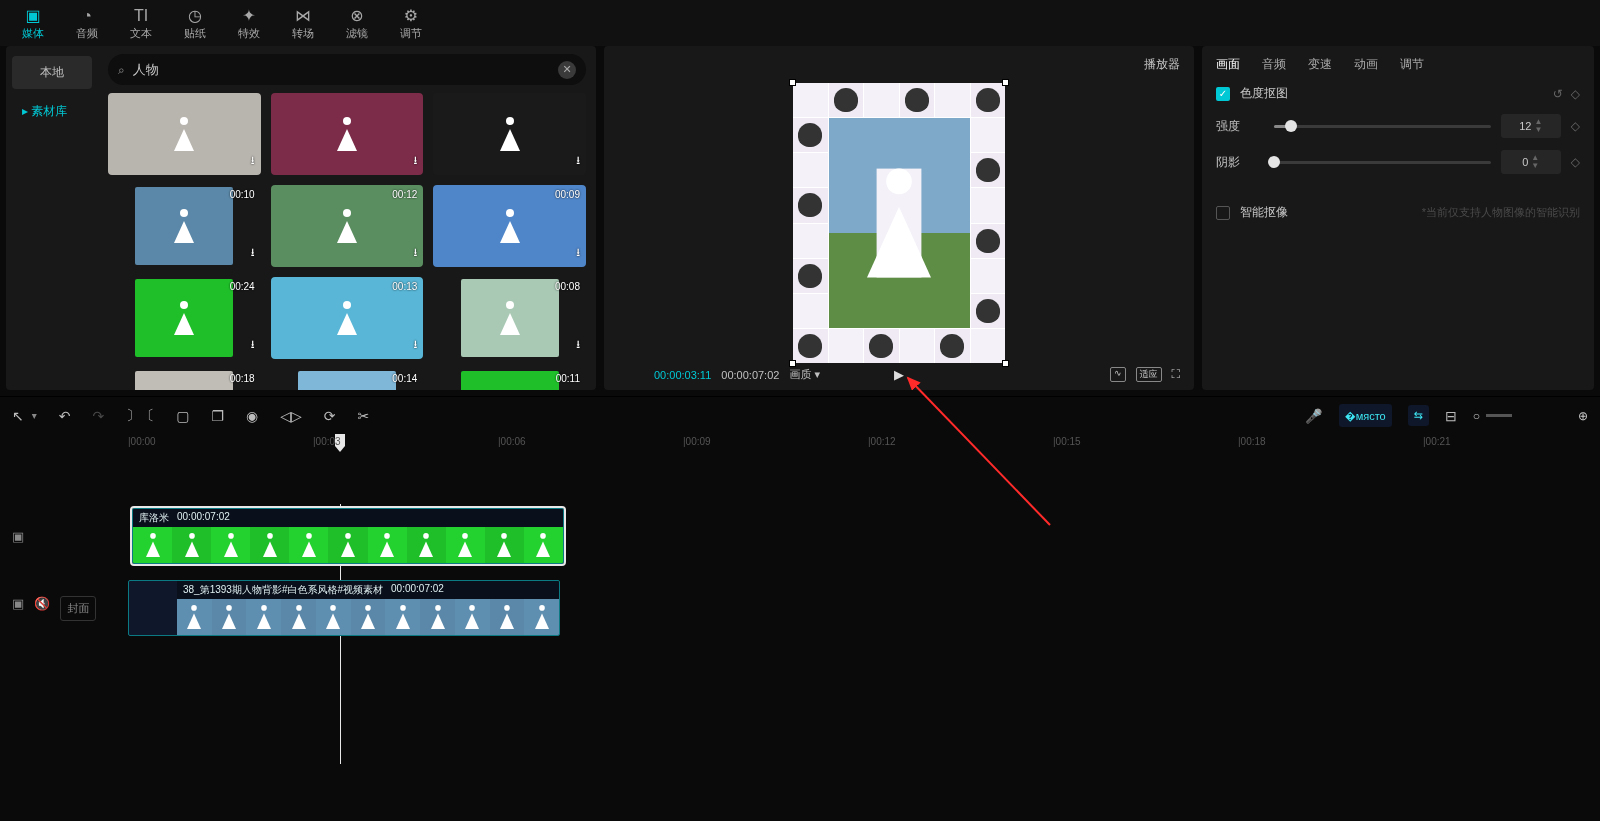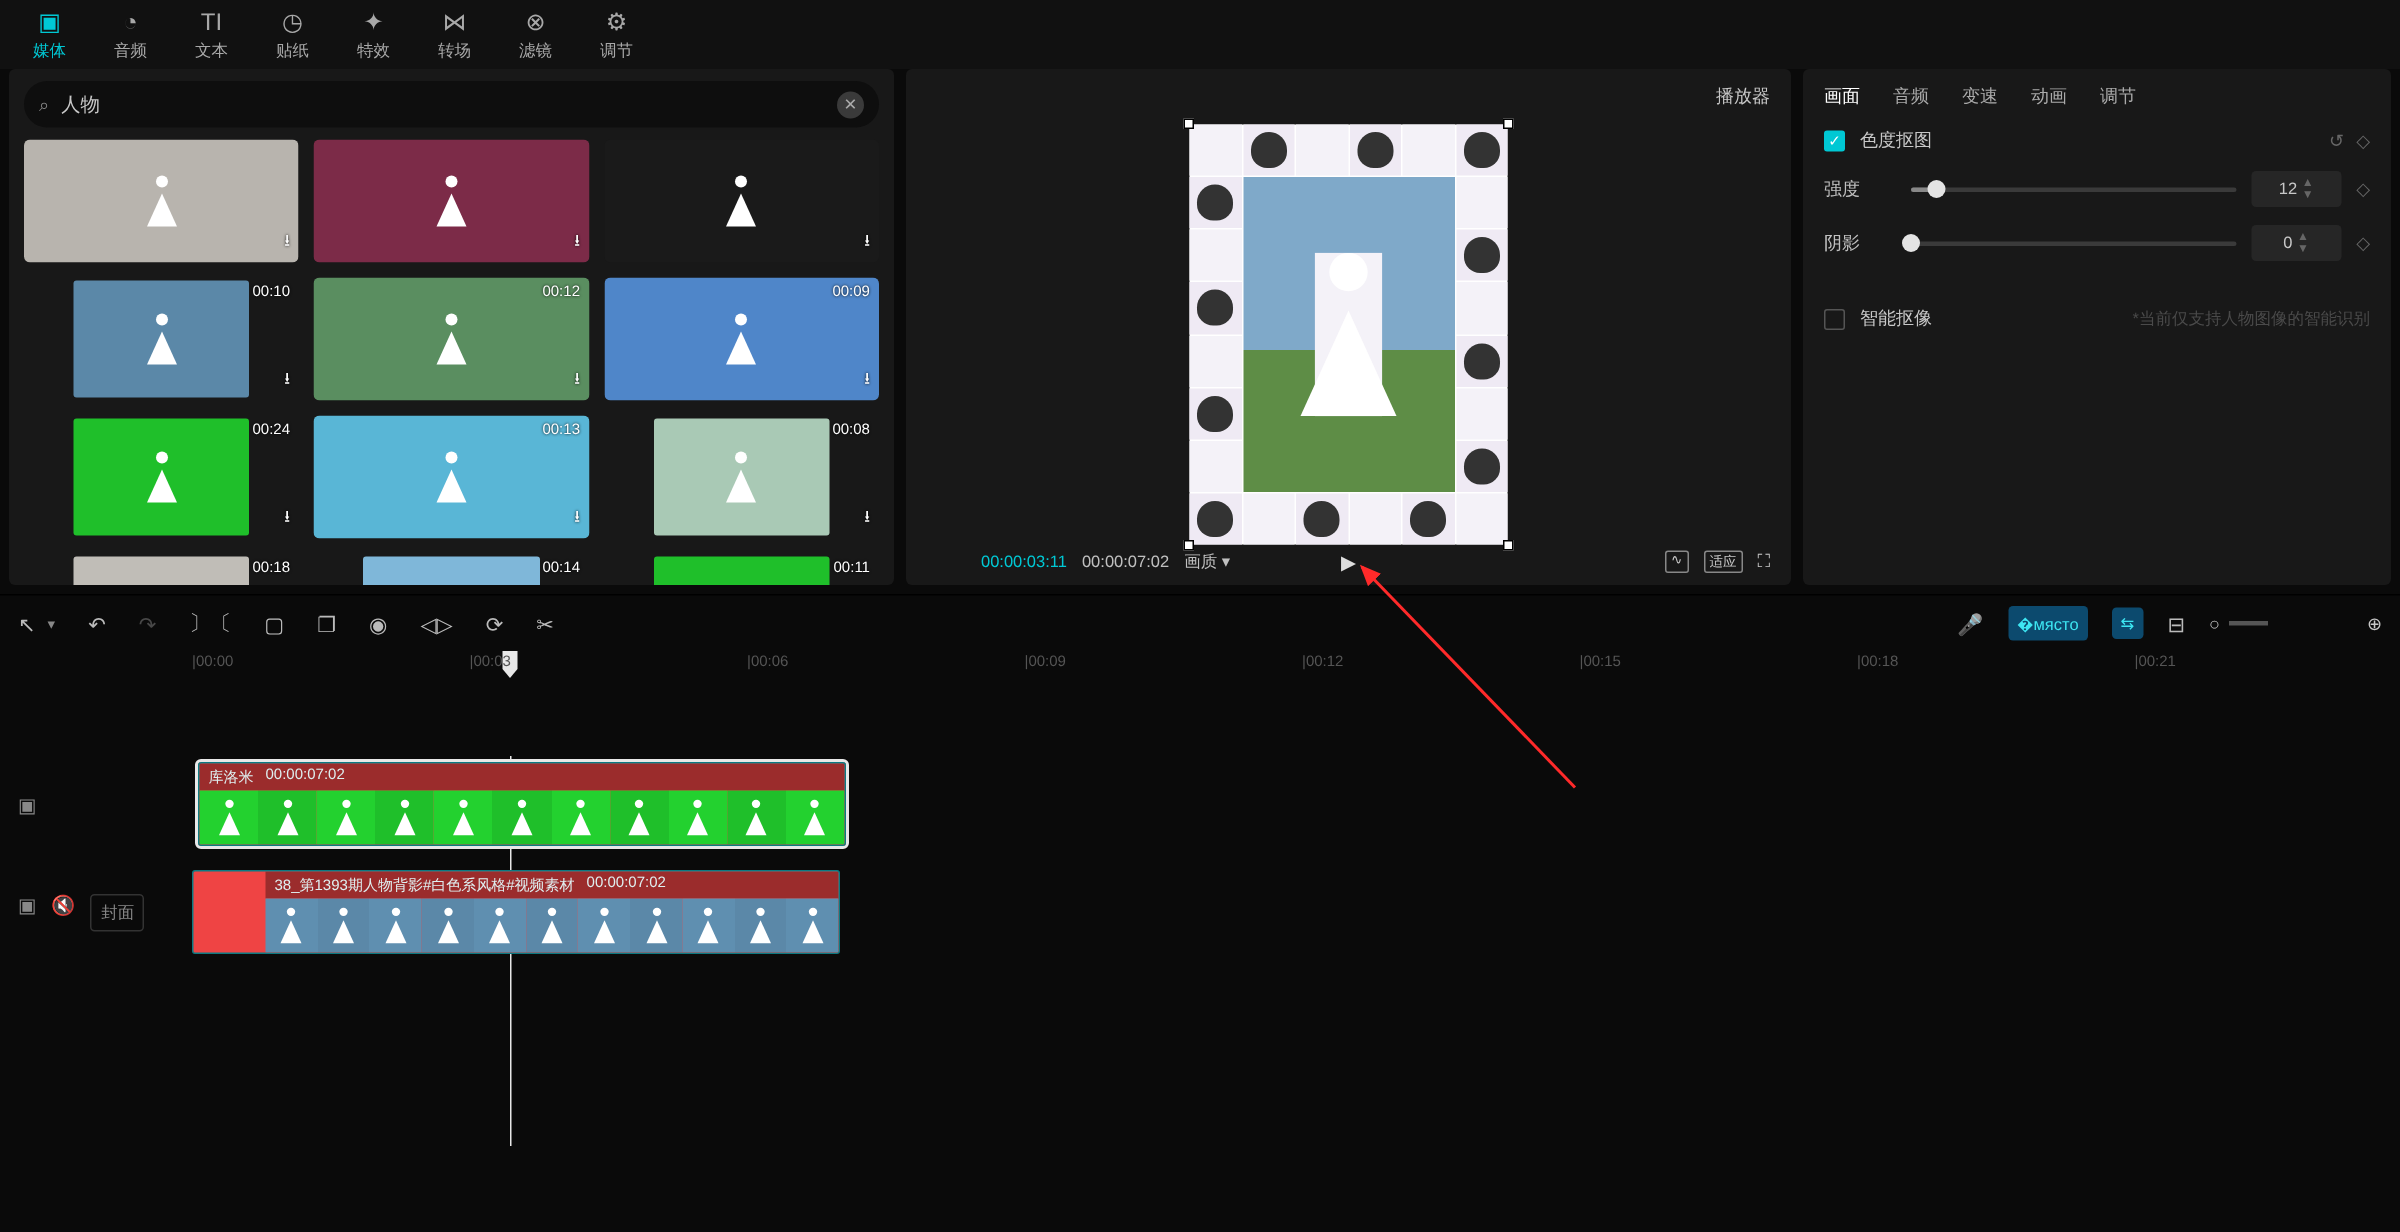--- a/index.html
+++ b/index.html
@@ -216,21 +216,21 @@
   
   .tl-toolbar {
     margin-top:6px;
     height:38px; display:flex; align-items:center;
     padding:0 12px; gap:22px;
     border-top:1px solid #000;
   }
   .tl-tool { color:#bbb; font-size:14px; cursor:pointer; }
   .tl-tool.chev { font-size:10px; color:#888; margin-left:-14px; }
   .tl-right { margin-left:auto; display:flex; align-items:center; gap:16px; }
-  .tl-pill { background:#0c4a6e; padding:4px 6px; border-radius:3px; color:#3de6f2; font-size:11px }
+  .tl-pill { background:#0f172a; padding:4px 6px; border-radius:3px; color:#3de6f2; font-size:11px }
   .tl-zoom { display:flex; align-items:center; gap:6px; }
   .tl-zoom .bar { width:26px; height:3px; background:#555; }
 
   
   .ruler {
     height:22px; position:relative; margin:0 12px;
     color:#555; font-size:10px;
   }
   .ruler .tick { position:absolute; top:2px; transform:translateX(-4px); cursor:pointer; }
   .playhead-flag {
@@ -251,21 +251,21 @@
 
   
   .tracks { position:relative; margin:0 12px; }
   .track-row { display:flex; align-items:center; height:64px; margin-top:8px; }
   .track-ctrl { width:100px; display:flex; gap:10px; color:#888; font-size:13px; }
   .track-ctrl .cov { font-size:11px; padding:4px 6px; border:1px solid #333; border-radius:3px; }
   .clip {
     height:56px; border-radius:2px; overflow:hidden;
     position:relative;
     border:1px solid #0b7a82;
-    background:#ef4444;
+    background:#0f172a;
     display:flex; flex-direction:column;
   }
   .clip.sel { outline:2px solid #e8e8e8; }
   .clip-head {
     background:rgba(0,0,0,.35); font-size:10px; color:#dfeff0;
     padding:2px 6px; display:flex; gap:8px;
   }
   .clip-body { flex:1; display:flex; }
   .clip-body .fr { flex:1; position:relative; }
   .clip.green .fr { background:#1fbf2a; }
@@ -314,20 +314,24 @@
   </div>
   <div class="top-tab">
     <div class="ico">⚙</div>
     <div class="lbl">调节</div>
   </div>
 </div>
 
 <div class="row">
 
   <div class="panel media">
+    <div class="media-nav">
+      <div class="itm btn">本地</div>
+      <div class="itm active">▸ <span>素材库</span></div>
+    </div>
     <div class="media-body">
       <div class="search">
         <span class="mag">⌕</span>
         <input value="人物" style="">
         <span class="clr">✕</span>
       </div>
       <div class="thumbs" id="thumbs">
           <div class="thumb full">
             <div class="chip" style="background:#b8b4ae">
               <div class="person"></div>

